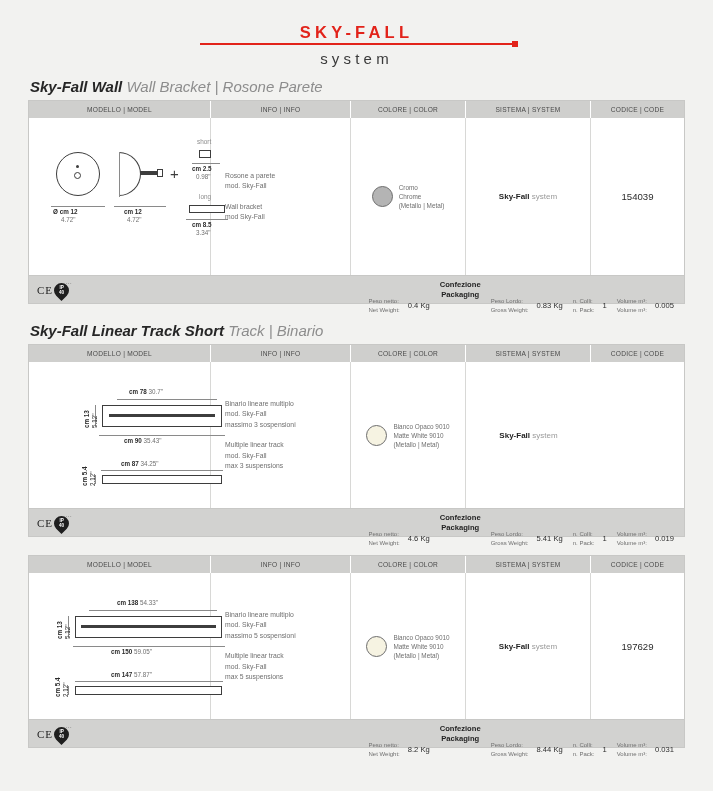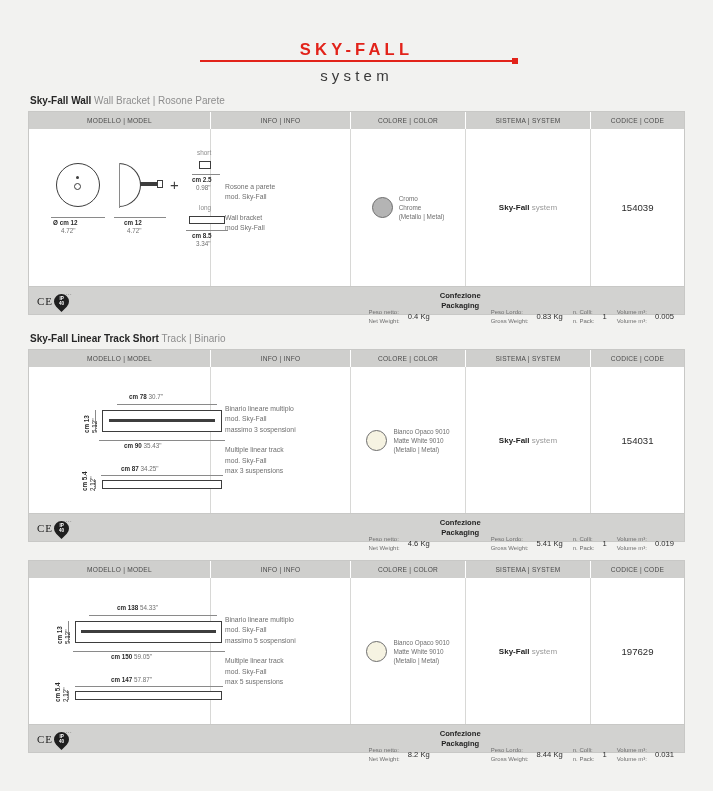--- a/index.html
+++ b/index.html
@@ -3,21 +3,21 @@
 <meta charset="utf-8">
 <style>
   * { box-sizing: border-box; margin: 0; padding: 0; }
   html, body {
     width: 713px; height: 791px;
     background: #f2f2f0;
     font-family: "Liberation Sans", sans-serif;
     color: #3a3a3a;
     overflow: hidden;
   }
-  .page { position: relative; width: 713px; height: 630px; padding: 17px 28px; }
+  .page { position: relative; width: 713px; height: 630px; padding: 0 28px; }
 
   
   .header { padding-top: 22px; height: 78px; position: relative; }
   .brand-title {
     text-align: center;
     color: #e2231a;
     font-size: 16.5px;
     font-weight: bold;
     letter-spacing: 4.2px;
     line-height: 20px;
@@ -35,22 +35,23 @@
     text-align: center;
     color: #3a3a3a;
     font-size: 15px;
     letter-spacing: 4.2px;
     margin-top: 8px;
   }
 
   
   .section { margin-bottom: 18px; }
   .section-title {
-    font-size: 10px; margin-bottom: 5px; padding-left: 2px;
+    font-size: 15px; margin-bottom: 5px; padding-left: 2px;
     white-space: nowrap;
+    font-style: italic;
   }
   .section-title .st-main { font-weight: bold; color: #262626; }
   .section-title .st-sub { color: #8d8d8d; font-weight: normal; }
 
   .table { border: 1px solid #c8c8c6; background: #fff; }
 
   .thead { display: flex; background: #cfcfcd; height: 17px; }
   .thead .th {
     flex: 0 0 auto; text-align: center;
     font-size: 6.6px; color: #4a4a4a;
@@ -398,21 +399,20 @@
               <div>(Metallo | Metal)</div>
             </div>
           </div>
         </div>
 
         <div class="td c-system system-cell">
           <span><b>Sky-Fall</b>
           <span>system</span></span>
         </div>
 
-        <div class="td c-code code-cell">154031</div>
       </div>
     </div>
 
     <div class="fstrip">
       <div class="marks">
         <span class="ce-mark">CE</span>
         <span class="ip-badge">
           <span class="ip-rays">···</span>
           <span class="ip-drop"></span>
           <span class="ip-text">

